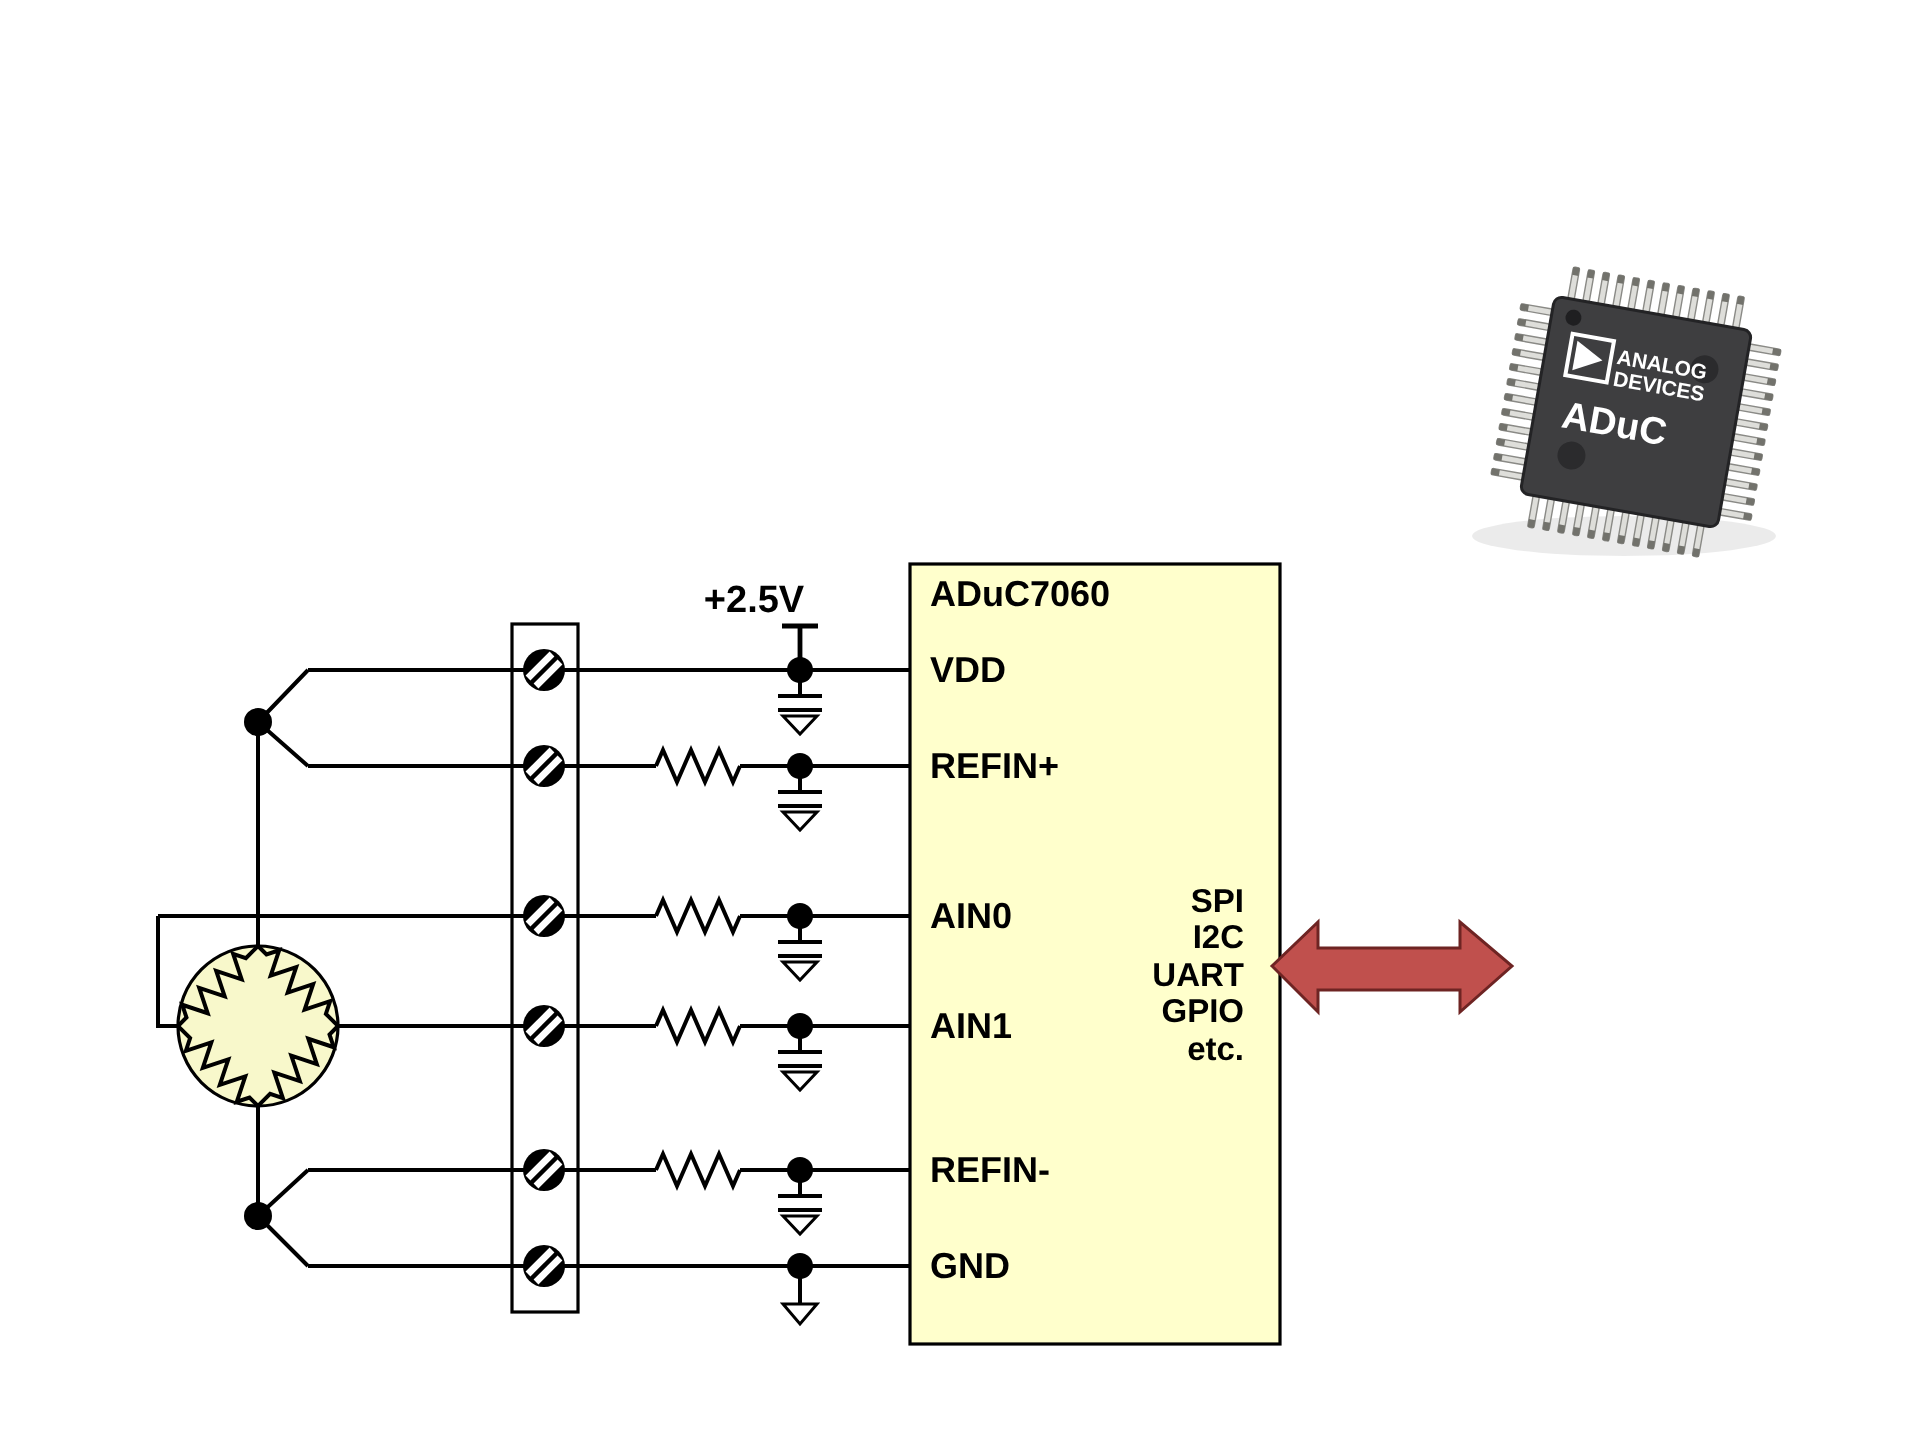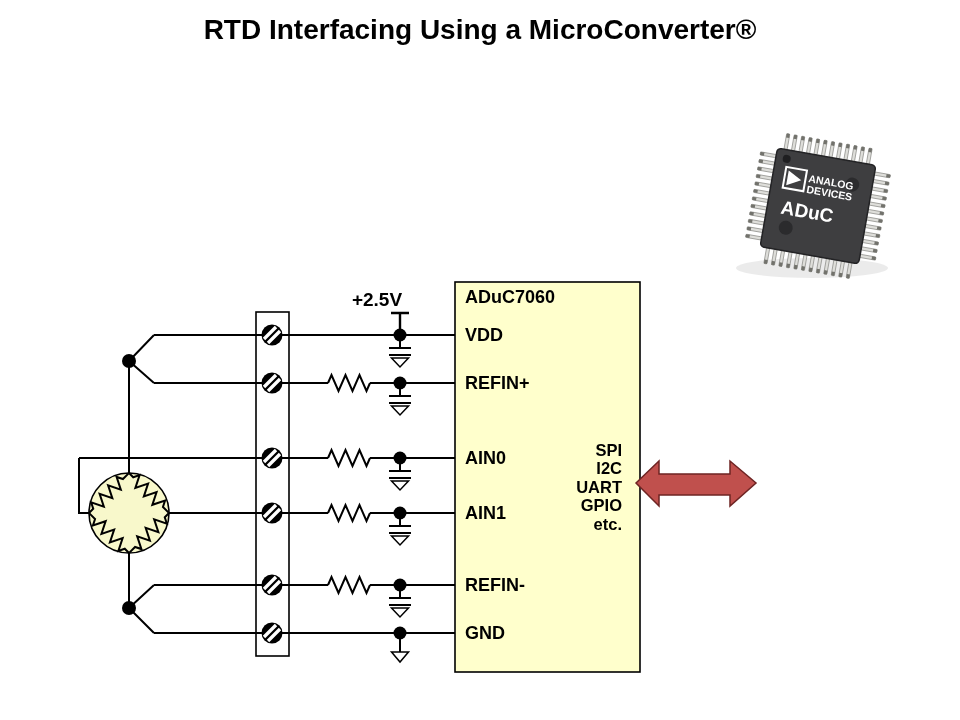--- a/index.html
+++ b/index.html
@@ -8,21 +8,20 @@
   #page-title{position:absolute;top:14px;left:0;width:960px;text-align:center;
         font-size:28px;font-weight:bold;color:#000;letter-spacing:0px;}
   svg text{font-family:"Liberation Sans","DejaVu Sans",sans-serif;font-weight:bold;fill:#000;}
   svg text.chip-txt{fill:#ffffff;}
 </style>
 </head>
 <body>
 
 <div id="page">
 
-  <div id="page-title">RTD Interfacing Using a MicroConverter®</div>
 
   <svg width="960" height="720" viewBox="0 0 960 720">
     <defs>
       <path id="res42" d="M0,0 L3.5,-8 L10.5,8 L17.5,-8 L24.5,8 L31.5,-8 L38.5,8 L42,0" fill="none" stroke="#000" stroke-width="2"></path>
       <path id="res56" d="M0,0 H6 L9,-6 L15,6 L21,-6 L27,6 L33,-6 L39,6 L45,-6 L48,0 H56" fill="none" stroke="#000" stroke-width="2"></path>
     </defs>
 
     <ellipse cx="812" cy="268" rx="76" ry="10" fill="#000" opacity="0.08"></ellipse>
     <g transform="translate(818,206) rotate(10)">
       <g id="chip-pins">

